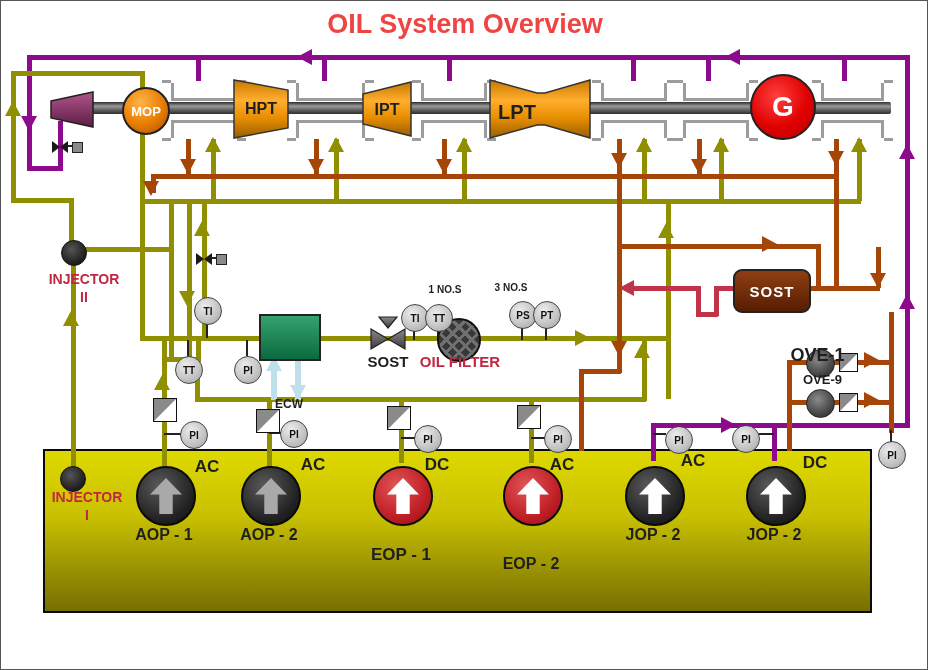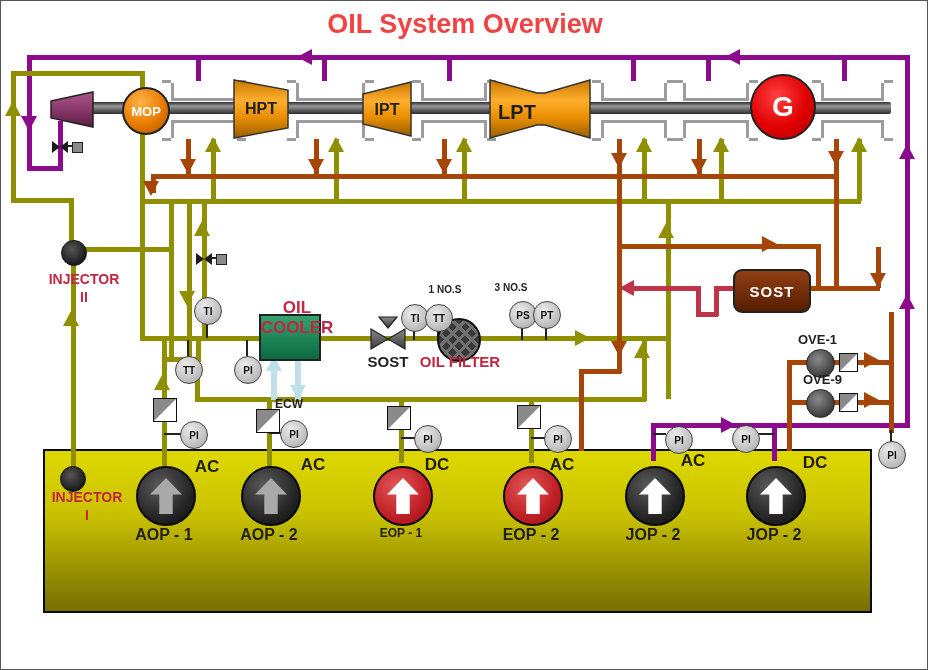--- a/index.html
+++ b/index.html
@@ -291,21 +291,20 @@
       <stop offset="0" stop-color="#8a8a8a"></stop>
           <stop offset="1" stop-color="#3c3c3c"></stop>
         </linearGradient>
       </defs>
     <polygon points="9,1 27,1 18,12" fill="url(#gv)" stroke="#222" stroke-width="1.2"></polygon>
     <polygon points="1,13 18,23 1,33" fill="url(#gv)" stroke="#222" stroke-width="1.2"></polygon>
     <polygon points="35,13 18,23 35,33" fill="url(#gv)" stroke="#222" stroke-width="1.2"></polygon>
   </svg>
 
   <div id="cooler"></div>
-  <div class="tlabel t-red" style="left:244px;top:297px;width:104px;font-size:17px">OIL COOLER</div>
   <div id="filter"></div>
   <div class="tlabel" style="left:360px;top:352px;width:54px;font-size:15px">SOST</div>
   <div class="tlabel t-red" style="left:414px;top:352px;width:90px;font-size:15px">OIL FILTER</div>
   <div class="tlabel" style="left:268px;top:396px;width:40px;font-size:12px">ECW</div>
   <div id="sost">
       <span>SOST</span>
     </div>
 
   <div class="inst" style="left:193px;top:296px">TI</div>
   <div class="inst" style="left:174px;top:355px">TT</div>
@@ -324,21 +323,21 @@
   <div class="inst" style="left:731px;top:424px">PI</div>
   <div class="inst" style="left:877px;top:440px">PI</div>
 
   <div class="cv" style="left:152px;top:397px"></div>
   <div class="cv" style="left:255px;top:408px"></div>
   <div class="cv" style="left:386px;top:405px"></div>
   <div class="cv" style="left:516px;top:404px"></div>
   <div class="cv sm" style="left:838px;top:352px"></div>
   <div class="cv sm" style="left:838px;top:392px"></div>
 
-  <div class="tlabel" style="left:789px;top:331px;width:55px;font-size:13px">OVE-1</div>
+  <div class="tlabel" style="left:789px;top:344px;width:55px;font-size:18px">OVE-1</div>
   <div class="ovecircle" style="left:805px;top:348px"></div>
   <div class="tlabel" style="left:794px;top:371px;width:55px;font-size:13px">OVE-9</div>
   <div class="ovecircle" style="left:805px;top:388px"></div>
 
   <div class="injcircle" style="left:60px;top:239px"></div>
   <div class="tlabel t-red" style="left:38px;top:270px;width:90px;font-size:14px;line-height:1.25">
     <span style="display:block">INJECTOR</span>
     <span style="display:block">II</span>
   </div>
   <div class="injcircle" style="left:59px;top:465px"></div>
@@ -361,22 +360,22 @@
     </div>
   <div class="pump black" style="left:624px;top:465px">
       <div class="parrow white"></div>
     </div>
   <div class="pump black" style="left:745px;top:465px">
       <div class="parrow white"></div>
     </div>
 
   <div class="tlabel" style="left:118px;top:525px;width:90px;font-size:16px">AOP - 1</div>
   <div class="tlabel" style="left:223px;top:525px;width:90px;font-size:16px">AOP - 2</div>
-  <div class="tlabel" style="left:355px;top:525px;width:90px;font-size:12px">EOP - 1</div>
-  <div class="tlabel" style="left:485px;top:525px;width:90px;font-size:16px">EOP - 2</div>
+  <div class="tlabel" style="left:355px;top:544px;width:90px;font-size:17px">EOP - 1</div>
+  <div class="tlabel" style="left:485px;top:554px;width:90px;font-size:16px">EOP - 2</div>
   <div class="tlabel" style="left:607px;top:525px;width:90px;font-size:16px">JOP - 2</div>
   <div class="tlabel" style="left:728px;top:525px;width:90px;font-size:16px">JOP - 2</div>
 
   <div class="tlabel" style="left:190px;top:456px;width:32px;font-size:17px">AC</div>
   <div class="tlabel" style="left:296px;top:454px;width:32px;font-size:17px">AC</div>
   <div class="tlabel" style="left:420px;top:454px;width:32px;font-size:17px">DC</div>
   <div class="tlabel" style="left:545px;top:454px;width:32px;font-size:17px">AC</div>
   <div class="tlabel" style="left:676px;top:450px;width:32px;font-size:17px">AC</div>
   <div class="tlabel" style="left:798px;top:452px;width:32px;font-size:17px">DC</div>
 

